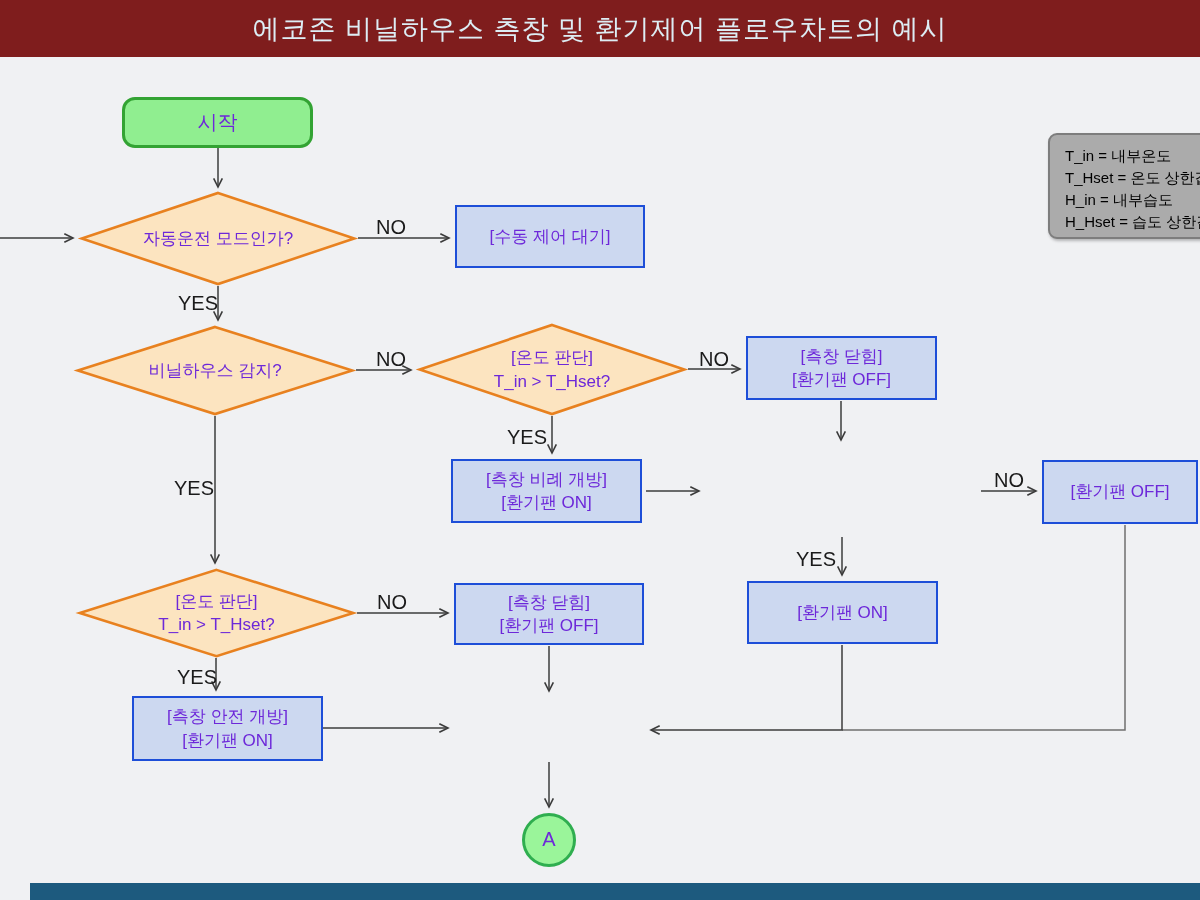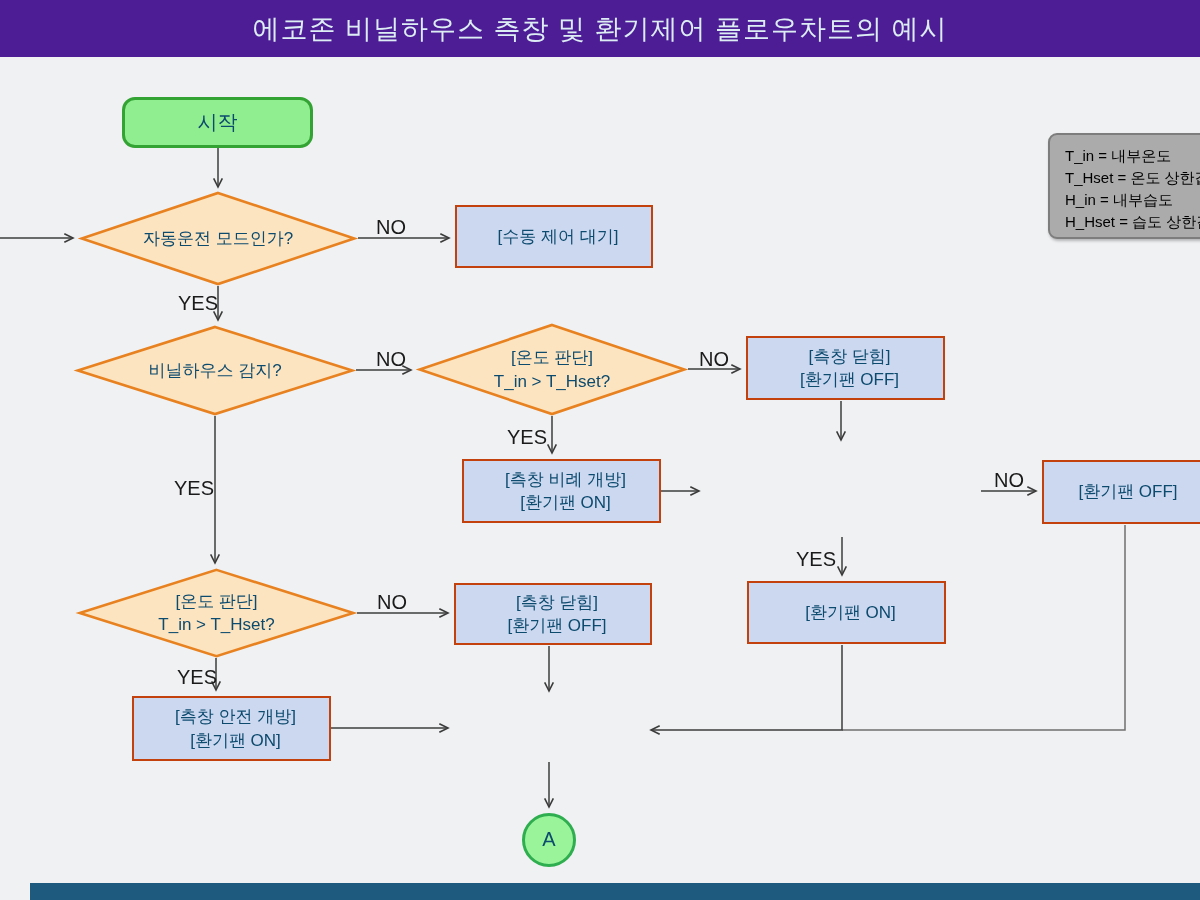--- a/index.html
+++ b/index.html
@@ -1,28 +1,28 @@
 <!DOCTYPE html>
 <html><head>
 <meta charset="utf-8">
 <style>
   html,body{margin:0;padding:0;background:#e8e8e8;}
   .canvas{position:relative;width:1200px;height:900px;overflow:hidden;
           background:#f0f1f3;font-family:"Liberation Sans","DejaVu Sans",sans-serif;}
-  .header{position:absolute;left:0;top:0;width:1200px;height:57px;background:#4c1d95;
+  .header{position:absolute;left:0;top:0;width:1200px;height:57px;background:#7f1d1d;
           display:flex;align-items:center;justify-content:center;}
   .header span{color:#ddedf4;font-size:27px;letter-spacing:1px;}
   .footer{position:absolute;left:30px;top:883px;width:1170px;height:17px;background:#1d5a7e;}
   .wires{position:absolute;left:0;top:0;width:1200px;height:900px;pointer-events:none;}
   .wires line,.wires path{stroke:#3c3c3c;stroke-width:1.5;fill:none;}
   .wires .wg{stroke:#6f6f6f;}
   .node{position:absolute;display:flex;flex-direction:column;align-items:center;
-        justify-content:center;text-align:center;color:#0c4a6e;font-size:17px;line-height:1.38;}
+        justify-content:center;text-align:center;color:#6d28d9;font-size:17px;line-height:1.38;}
   .terminal{background:#90ee90;border:3px solid #33a333;border-radius:13px;font-size:20px;}
-  .process{background:#ccd8f0;border:2px solid #c2410c;padding-left:8px;}
+  .process{background:#ccd8f0;border:2px solid #1d4ed8;}
   .connector{background:#9af59a;border:3px solid #2fae4f;border-radius:50%;font-size:20px;}
   .diamond svg{position:absolute;left:0;top:0;width:100%;height:100%;overflow:visible;}
   .diamond polygon{fill:#fce4c0;stroke:#e8811f;stroke-width:2.6;}
   .nlabel{position:relative;display:flex;flex-direction:column;align-items:center;}
   .elabel{position:absolute;transform:translate(-50%,-50%);font-size:20px;color:#1a1a1a;}
   .legend{position:absolute;background:#ababab;border:2px solid #7d7d7d;border-radius:9px;
           padding:10px 0 0 15px;font-size:15px;line-height:22px;color:#000;
           box-shadow:1px 2px 3px rgba(0,0,0,0.25);}
   .legend div{white-space:nowrap;}
 </style>
@@ -96,21 +96,21 @@
       <span>[온도 판단]</span>
       <span>T_in &gt; T_Hset?</span>
     </div>
   </div>
 
   <div class="node process" style="left:746px;top:336px;width:187px;height:60px">
     <span>[측창 닫힘]</span>
     <span>[환기팬 OFF]</span>
   </div>
 
-  <div class="node process" style="left:462px;top:459px;width:187px;height:60px">
+  <div class="node process" style="left:451px;top:459px;width:187px;height:60px">
     <span>[측창 비례 개방]</span>
     <span>[환기팬 ON]</span>
   </div>
 
 
   <div class="node process" style="left:1042px;top:460px;width:152px;height:60px">
     <span>[환기팬 OFF]</span>
   </div>
 
   <div class="node process" style="left:747px;top:581px;width:187px;height:59px">

